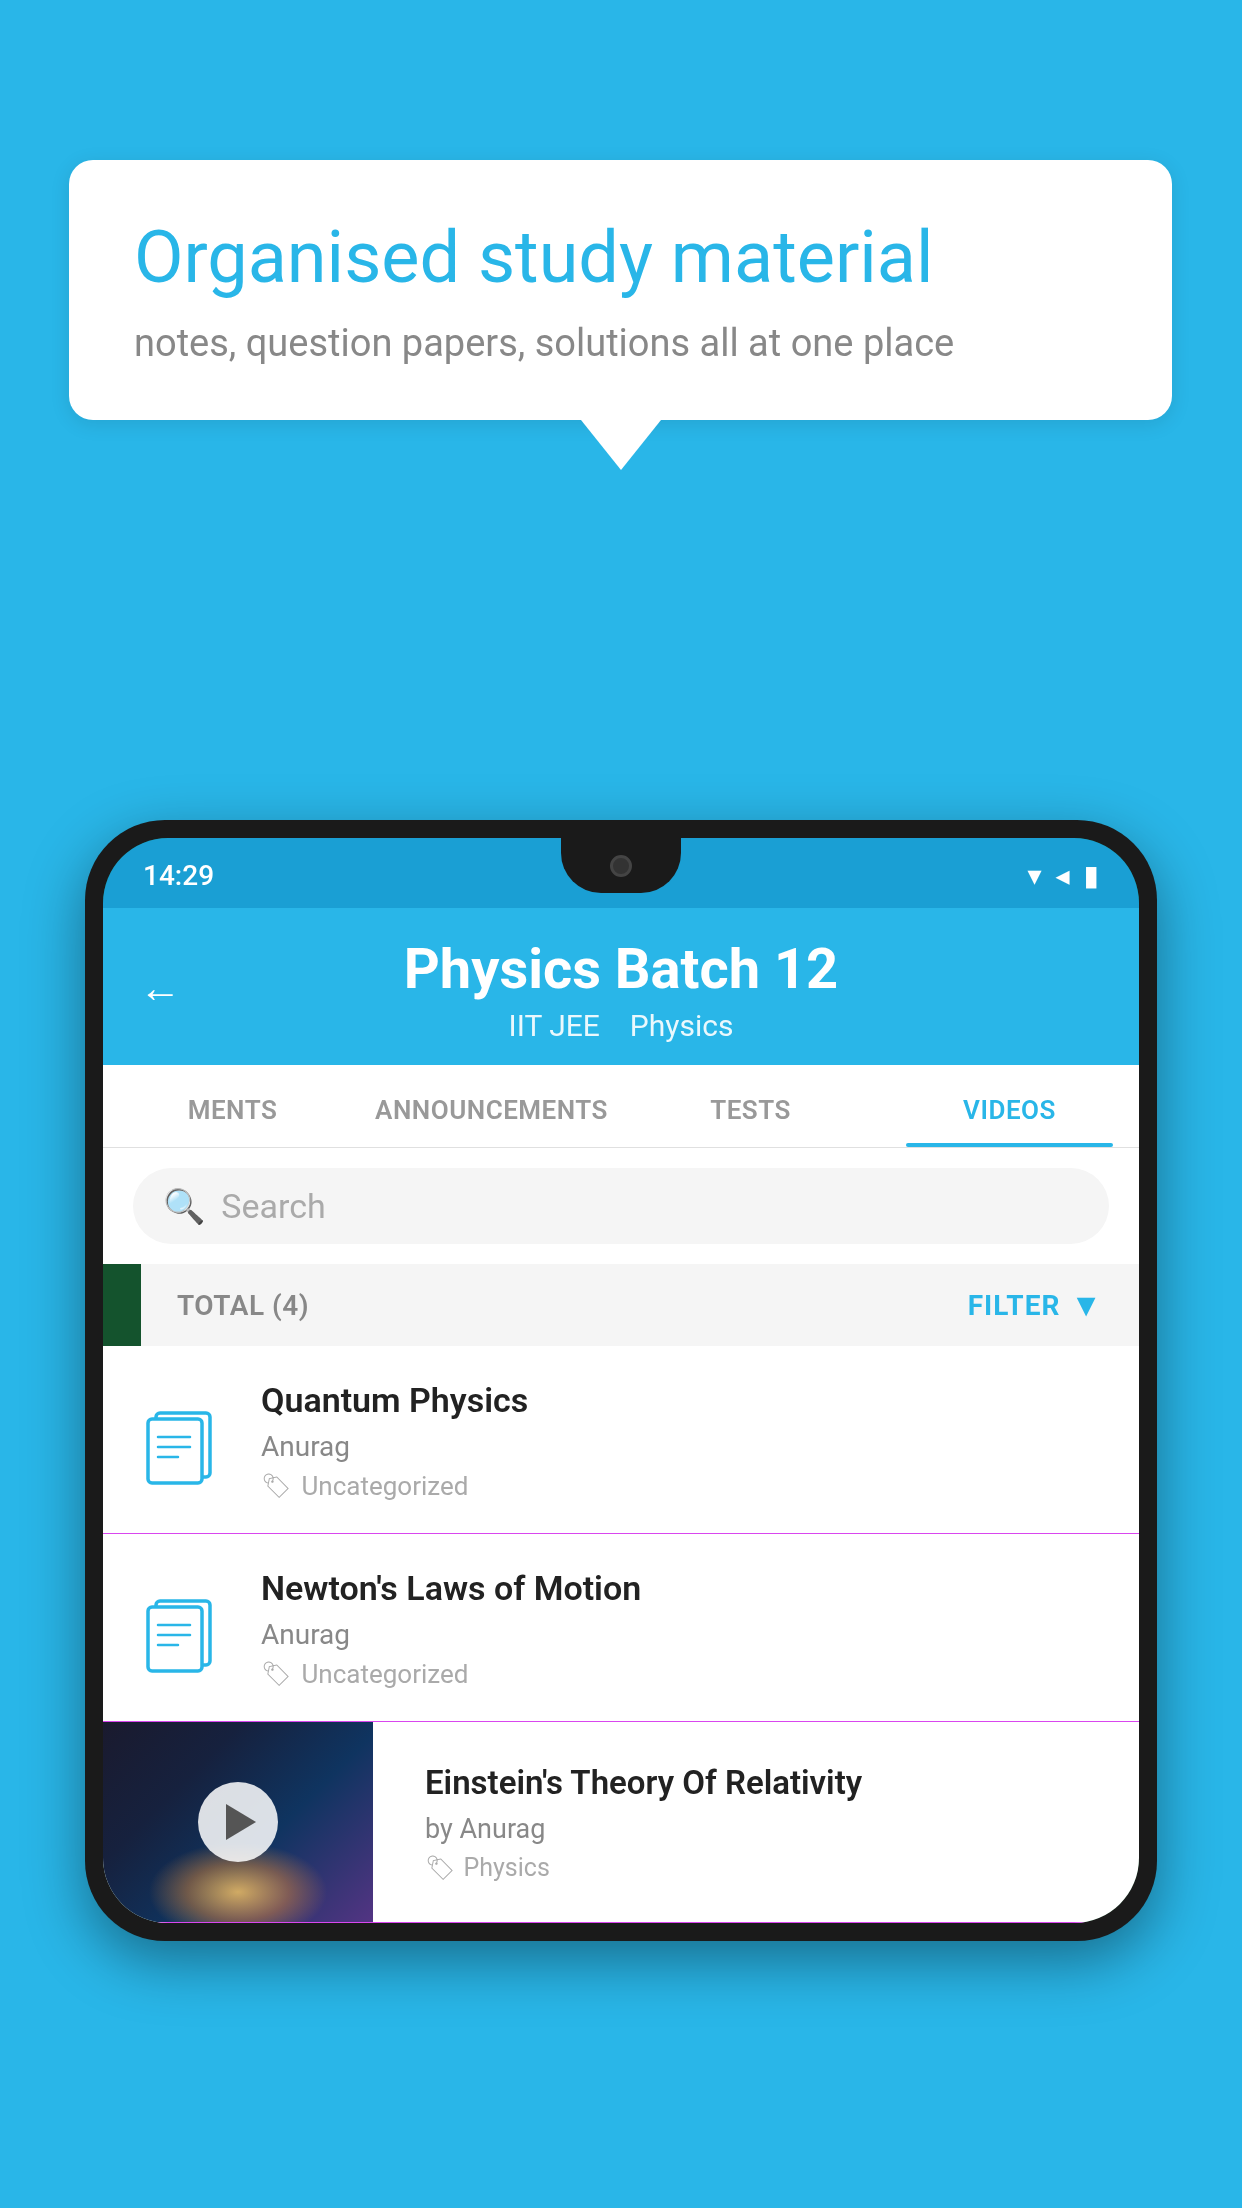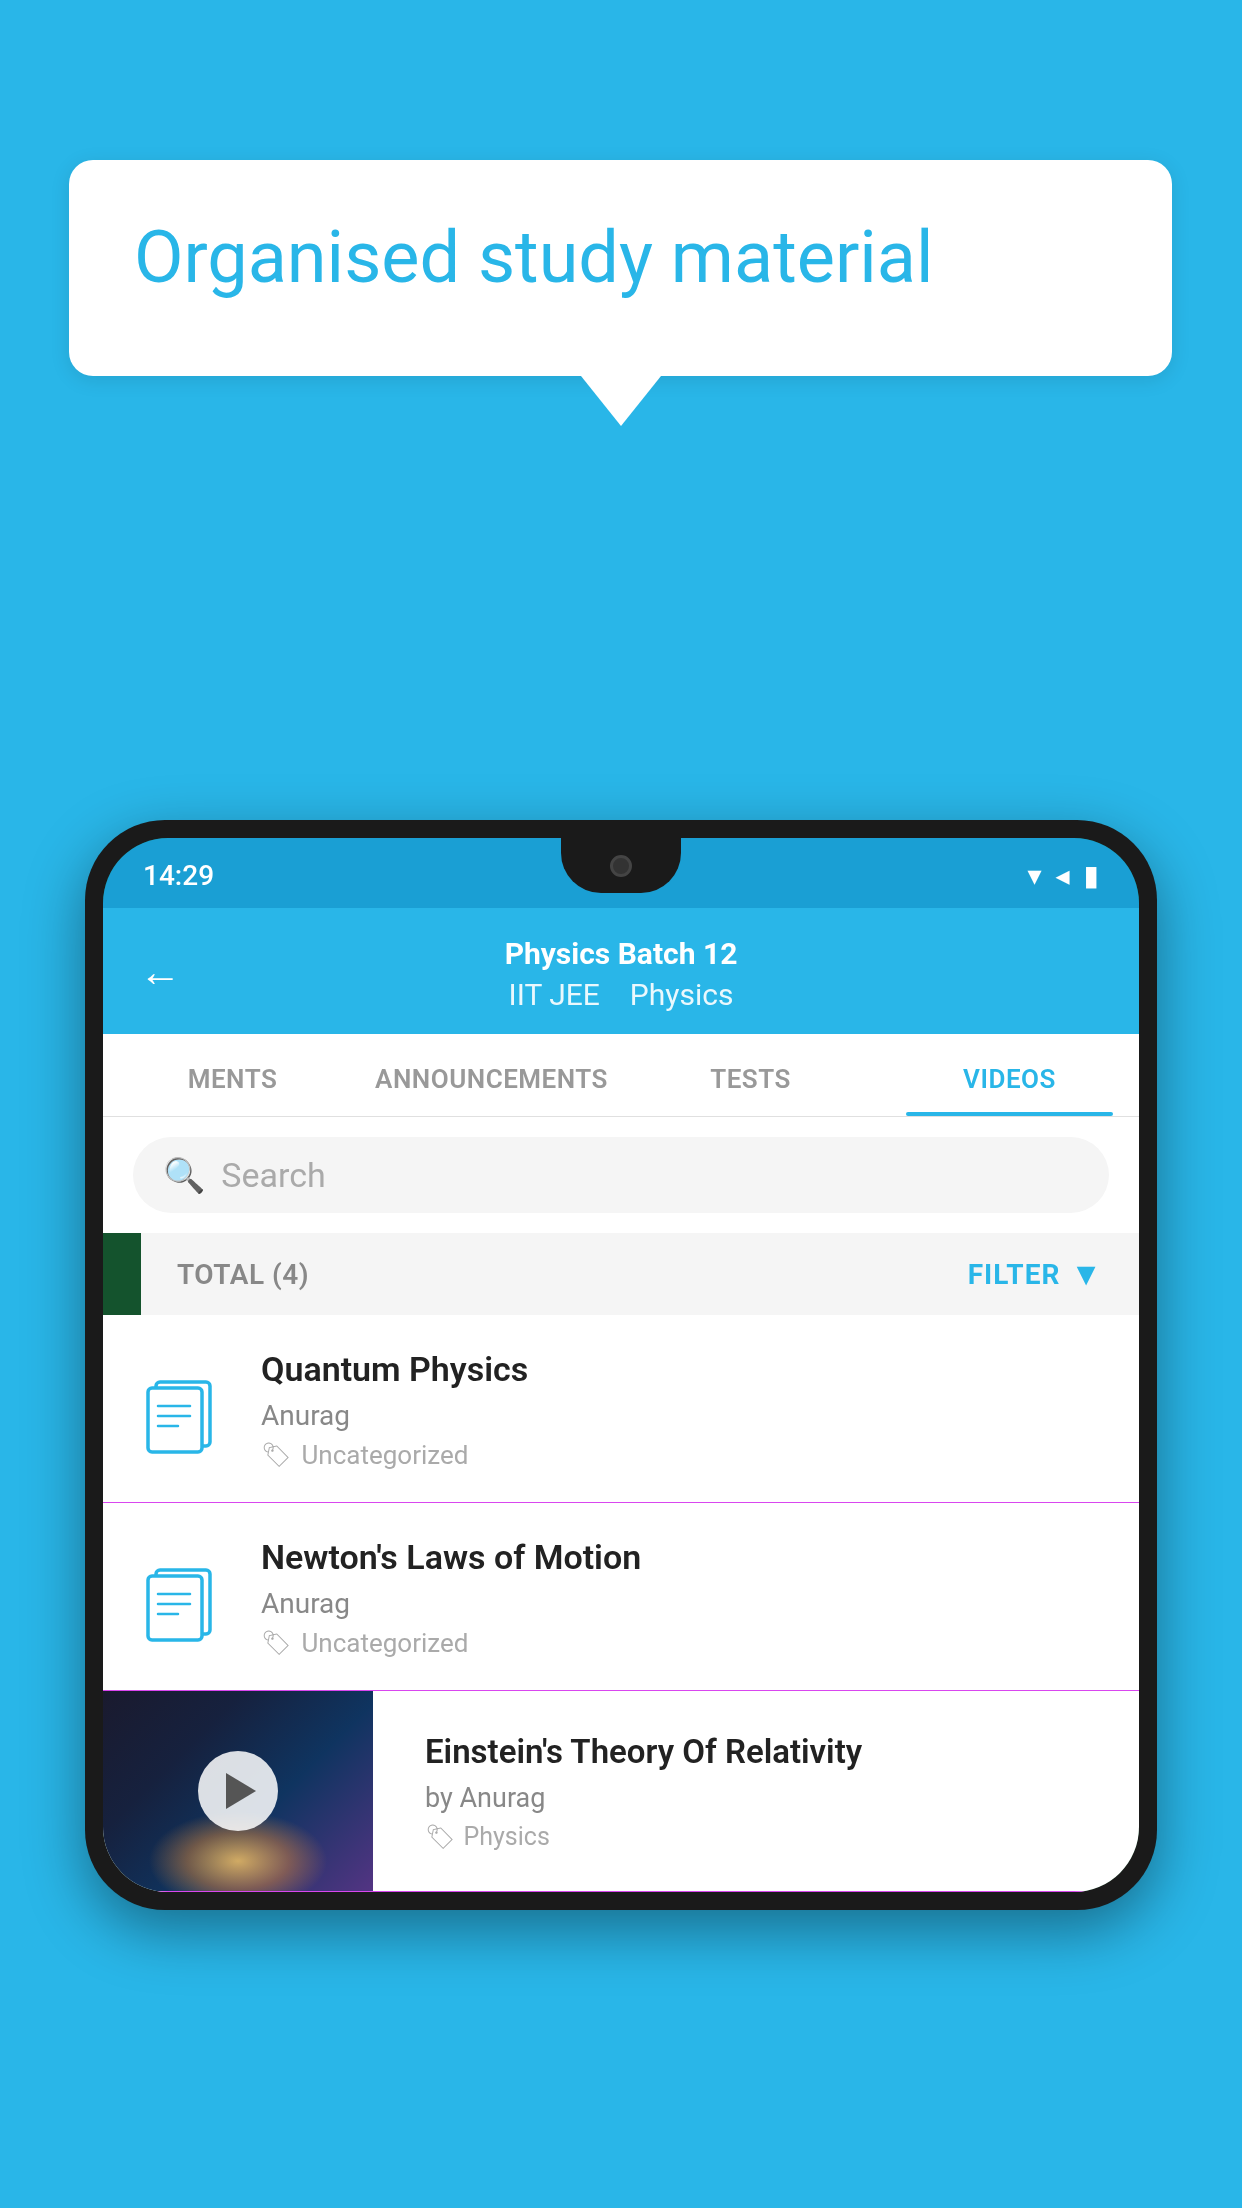--- a/index.html
+++ b/index.html
@@ -144,21 +144,21 @@
       position: absolute;
       left: 36px;
       top: 50%;
       transform: translateY(-50%);
       color: white;
       font-size: 42px;
     }
 
     .header-title {
       color: white;
-      font-size: 30px;
+      font-size: 56px;
       font-weight: 700;
       text-align: center;
     }
 
     .header-subtitle {
       color: rgba(255,255,255,0.9);
       font-size: 30px;
       margin-top: 6px;
       display: flex;
       gap: 30px;
@@ -389,20 +389,21 @@
       color: #aaa;
       font-size: 25px;
     }
   </style>
 </head>
 <body>
 
 <div class="speech-bubble-container">
   <div class="speech-bubble">
     <div class="speech-bubble-title">Organised study material</div>
+    <div class="speech-bubble-subtitle">notes, question papers, solutions all at one place</div>
   </div>
   <div class="speech-bubble-arrow"></div>
 </div>
 
 <div class="phone-container">
   <div class="phone-outer">
 
     <div class="phone-inner">
 
       <div class="notch">

